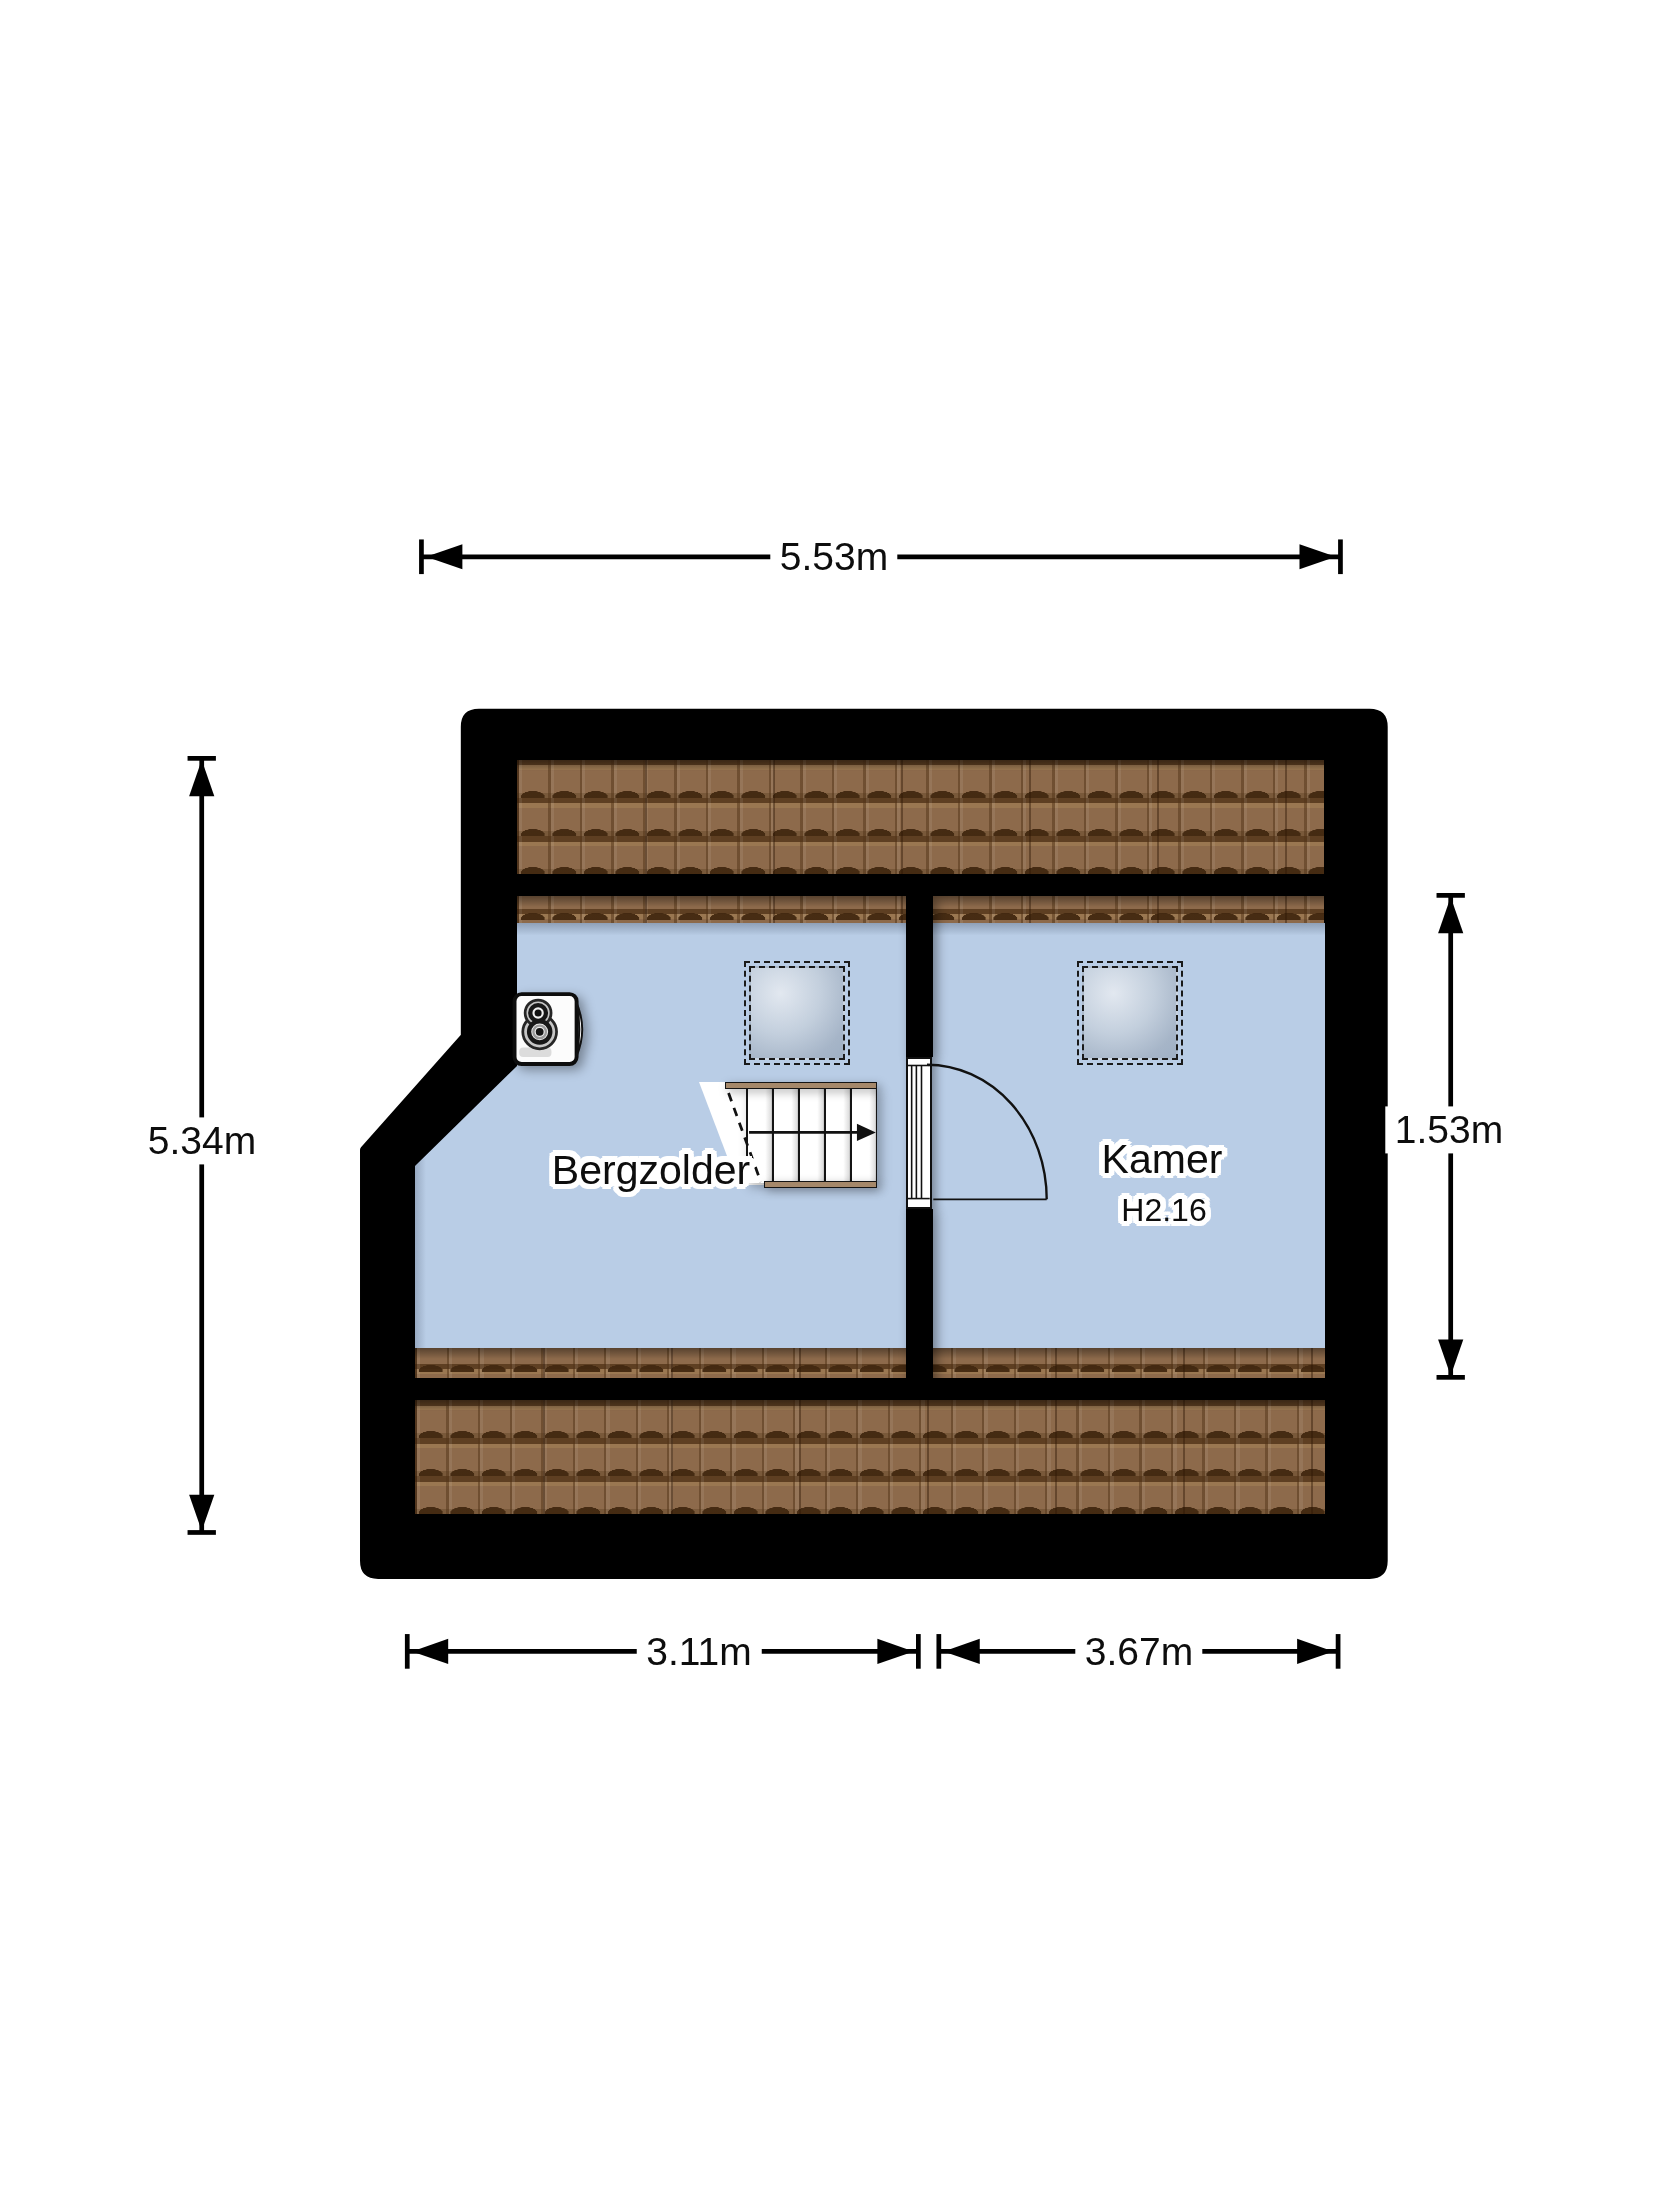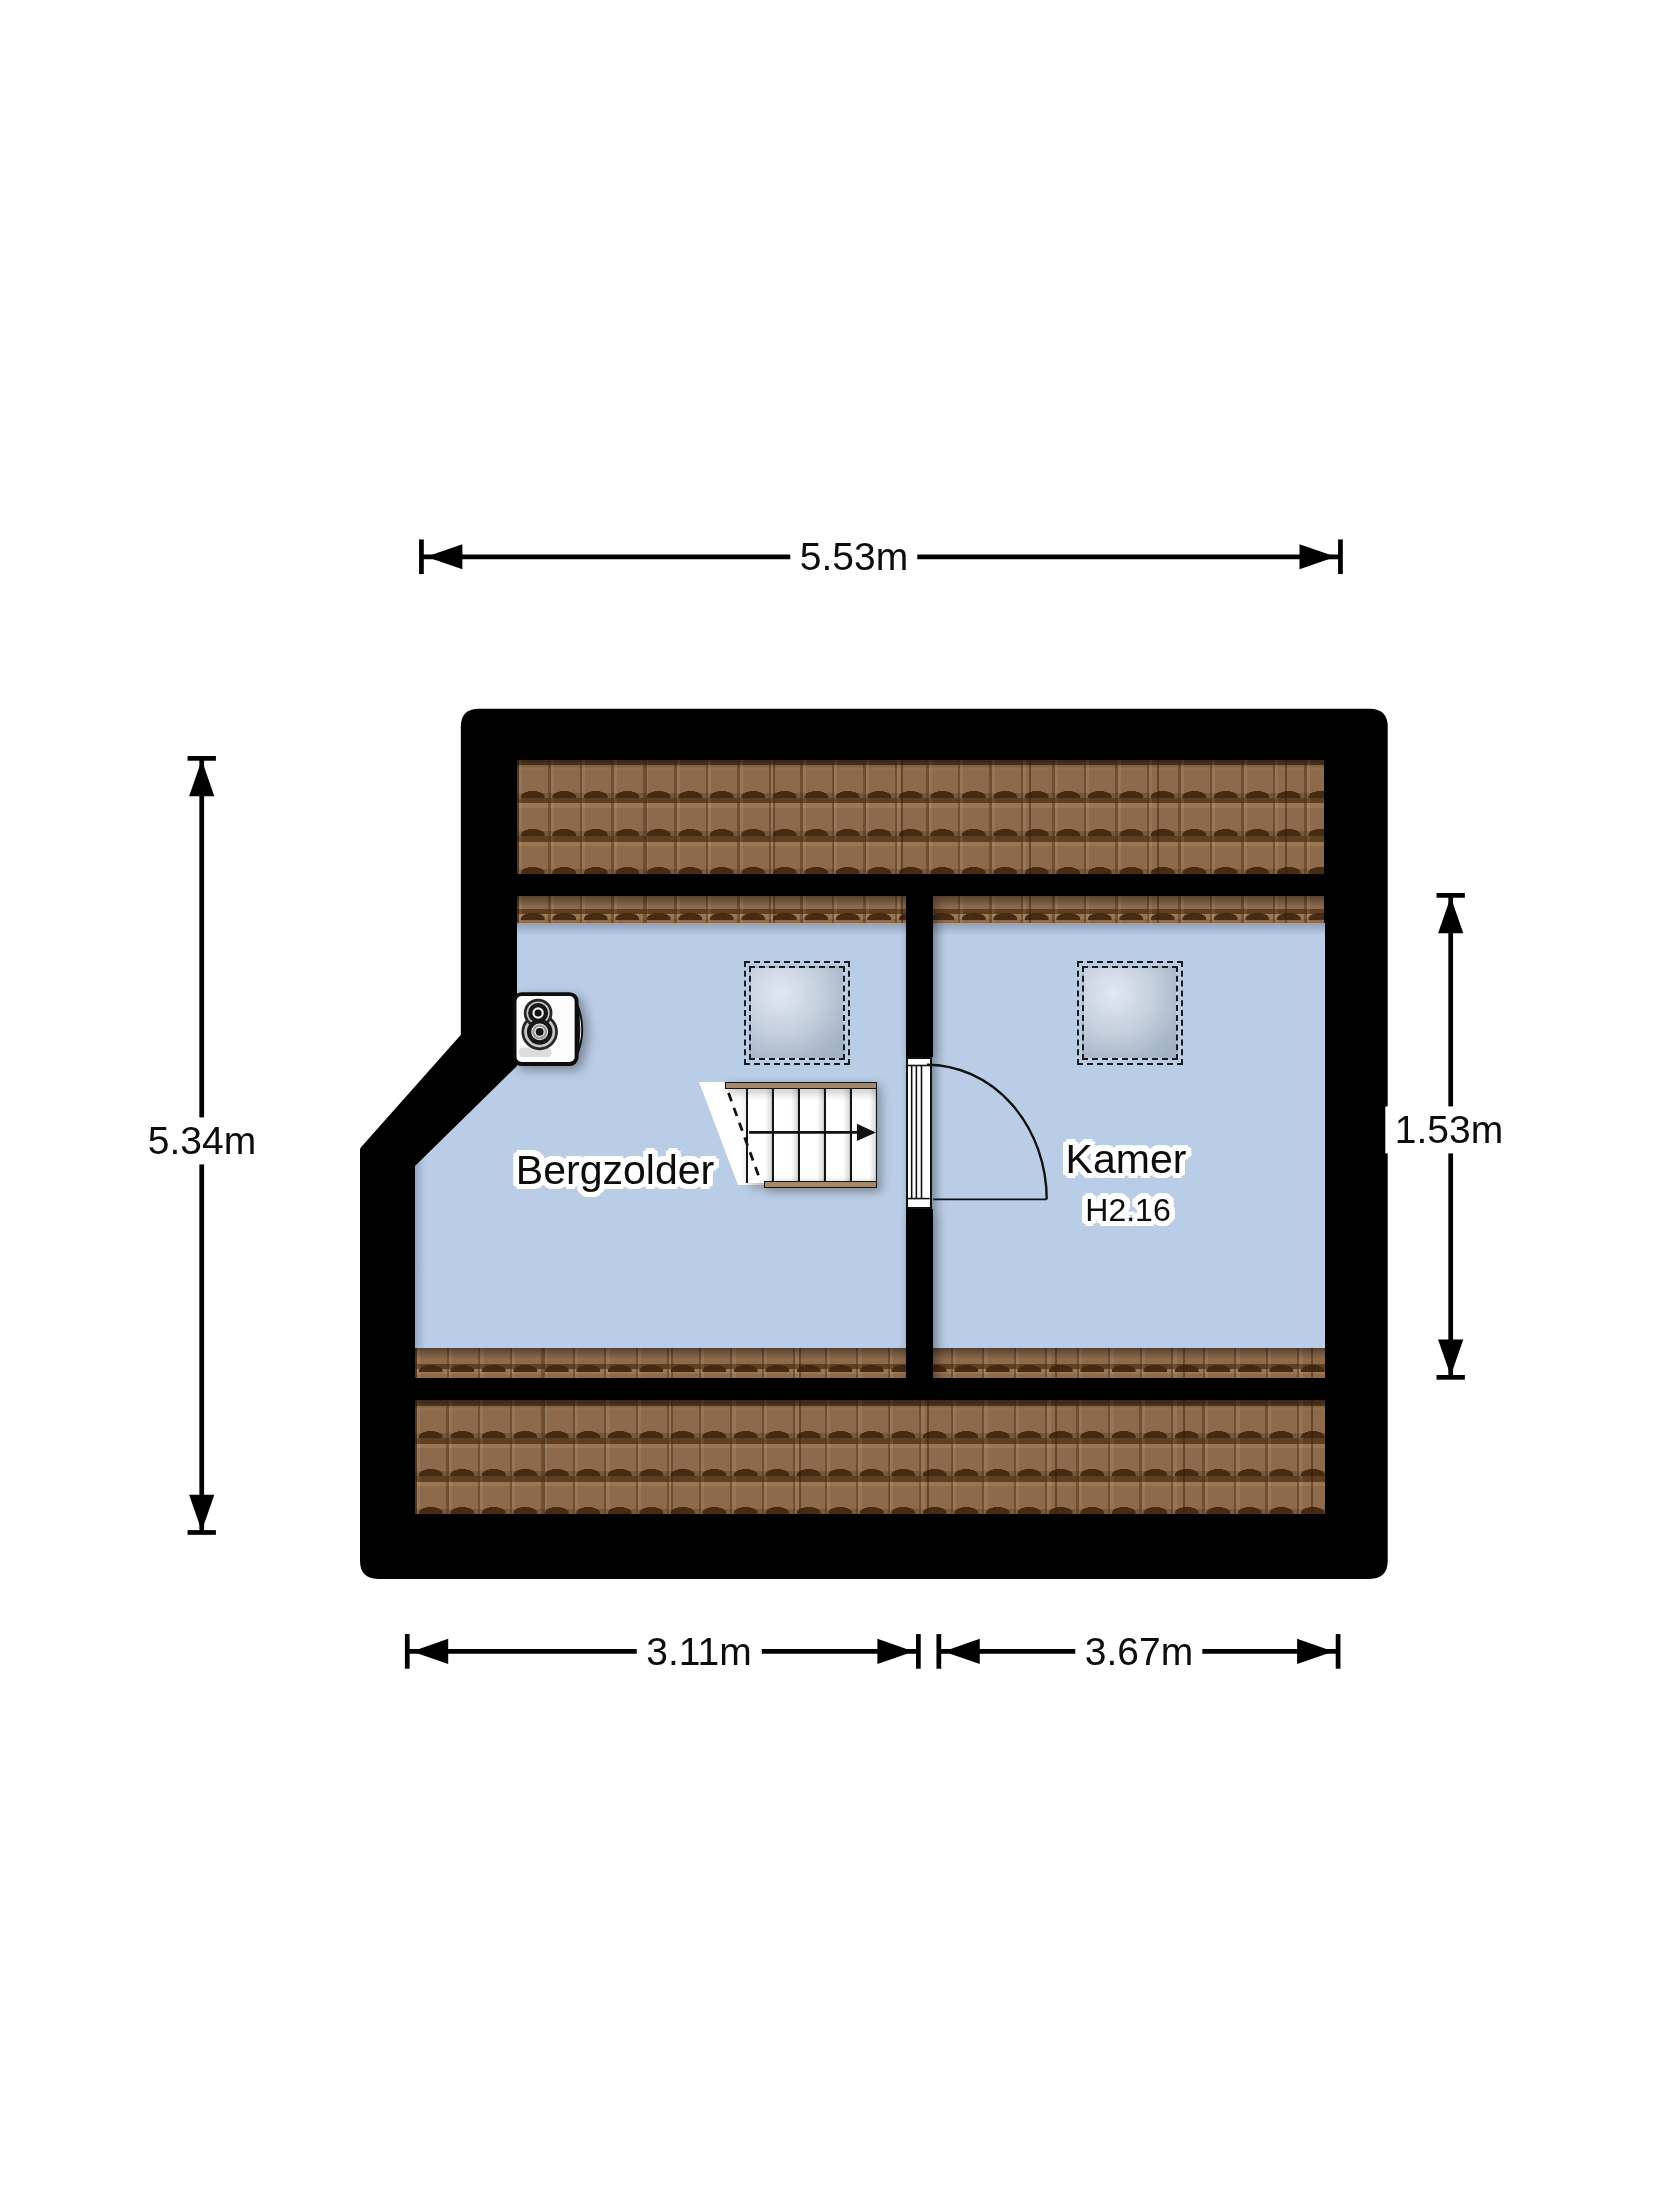--- a/index.html
+++ b/index.html
@@ -41,21 +41,21 @@
   .wall{background:#000;}
   .shadowed{filter:drop-shadow(4.7px 3.9px 5.5px rgba(0,0,0,.40));}
   
   .door{background:#fff;border:2px solid #0f0f0f;box-sizing:border-box;
         filter:drop-shadow(4.7px 3.2px 4.7px rgba(0,0,0,.35));}
   
   .room-label{transform:translate(-50%,-50%);font-size:41px;white-space:nowrap;
     text-shadow:-3.9px -3.9px 0 #fff,3.9px -3.9px 0 #fff,-3.9px 3.9px 0 #fff,3.9px 3.9px 0 #fff,
       -5.5px 0 0 #fff,5.5px 0 0 #fff,0 -5.5px 0 #fff,0 5.5px 0 #fff,
       -2.4px -5.5px 0 #fff,2.4px -5.5px 0 #fff,-2.4px 5.5px 0 #fff,2.4px 5.5px 0 #fff,
-      -5.5px -2.4px 0 #fff,5.5px -2.4px 0 #fff,-5.5px 2.4px 0 #fff,5.5px 2.4px 0 #fff;}
+      -5.5px -2.4px 0 #fff,5.5px -2.4px 0 #fff,-5.5px 2.4px 0 #fff,5.5px 2.4px 0 #fff;margin-left:36px;}
   .room-code{font-size:32px;}
   .dim-label{transform:translate(-50%,-50%);font-size:39px;background:#fff;
              padding:1.6px 9.5px;white-space:nowrap;z-index:50;}
   svg.overlay{position:absolute;left:0;top:0;z-index:40;pointer-events:none;}
 </style>
 </head>
 <body>
 
 <div id="plan">
 
@@ -146,20 +146,20 @@
     <line x1="1192" y1="2075" x2="1192" y2="2119" stroke="#000" stroke-width="6"></line>
     <line x1="1699" y1="2075" x2="1699" y2="2119" stroke="#000" stroke-width="6"></line>
     <polygon points="1198,2097 1244,2081 1244,2113" fill="#000"></polygon>
     <polygon points="1693,2097 1647,2081 1647,2113" fill="#000"></polygon>
   </svg>
 
   <div class="abs room-label" style="left:615px;top:1170px;z-index:45">Bergzolder</div>
   <div class="abs room-label" style="left:1126px;top:1159px;z-index:45">Kamer</div>
   <div class="abs room-label room-code" style="left:1128px;top:1210px;z-index:45">H2.16</div>
 
-  <div class="abs dim-label" style="left:854px;top:557px">5.53m</div>
+  <div class="abs dim-label" style="left:834px;top:557px">5.53m</div>
   <div class="abs dim-label" style="left:202px;top:1141px">5.34m</div>
   <div class="abs dim-label" style="left:1449px;top:1130px">1.53m</div>
   <div class="abs dim-label" style="left:699px;top:1652px">3.11m</div>
   <div class="abs dim-label" style="left:1139px;top:1652px">3.67m</div>
 
 </div>
 
 
 </body></html>

